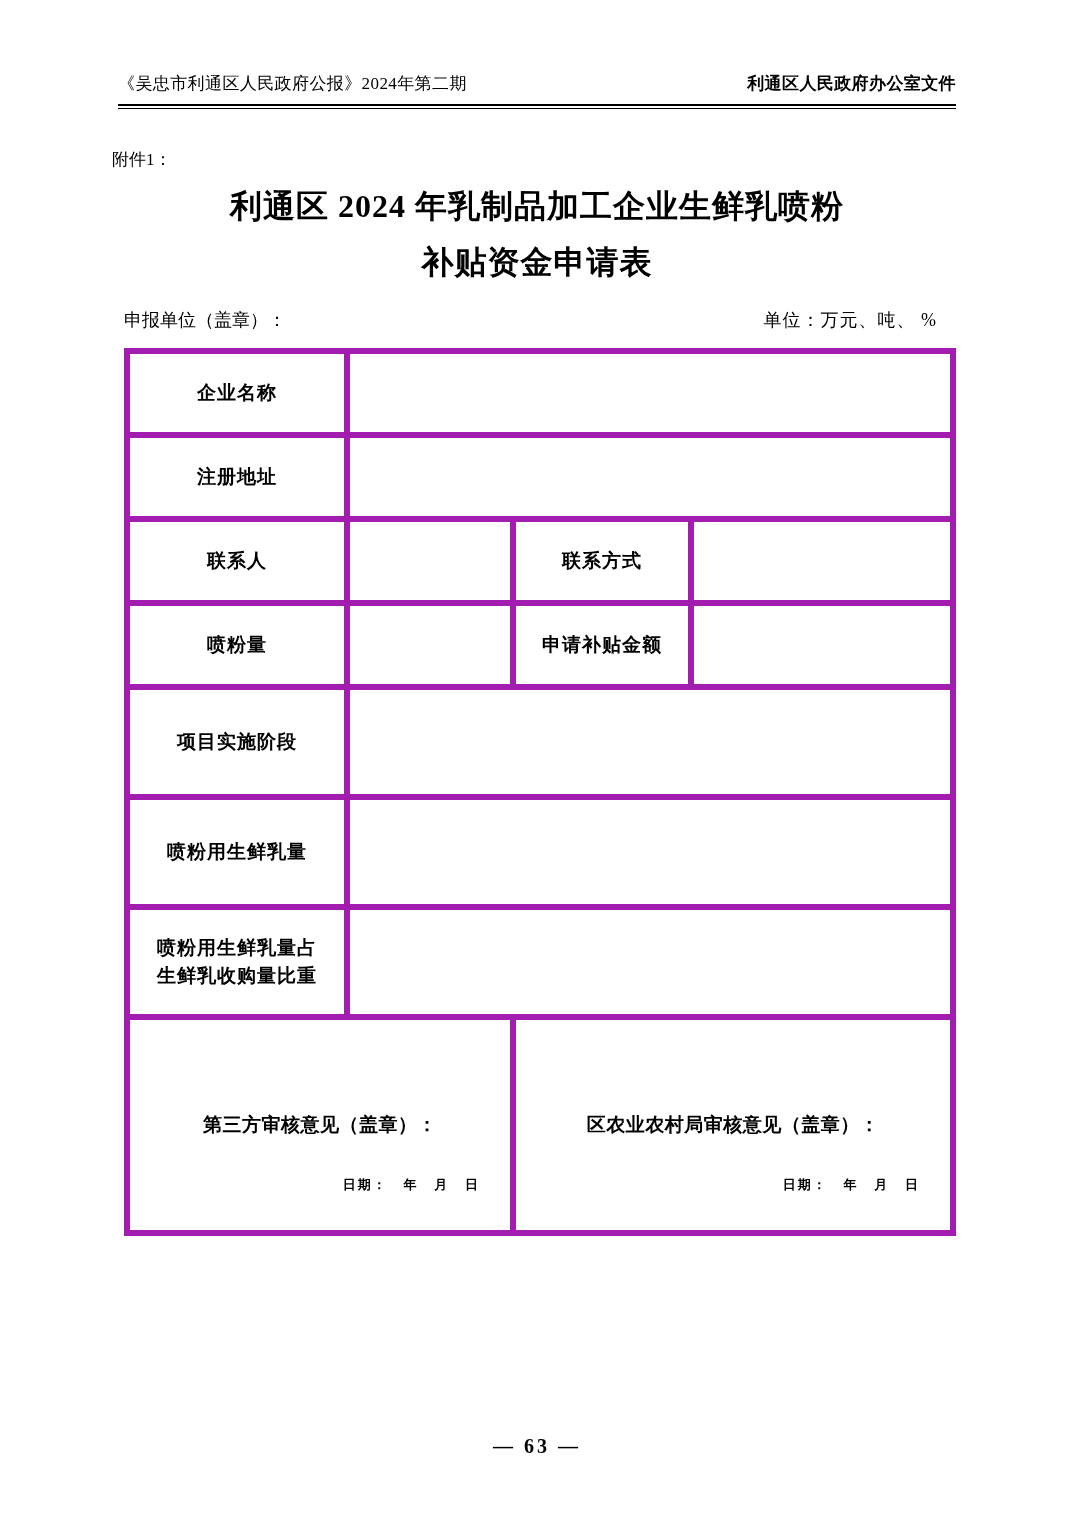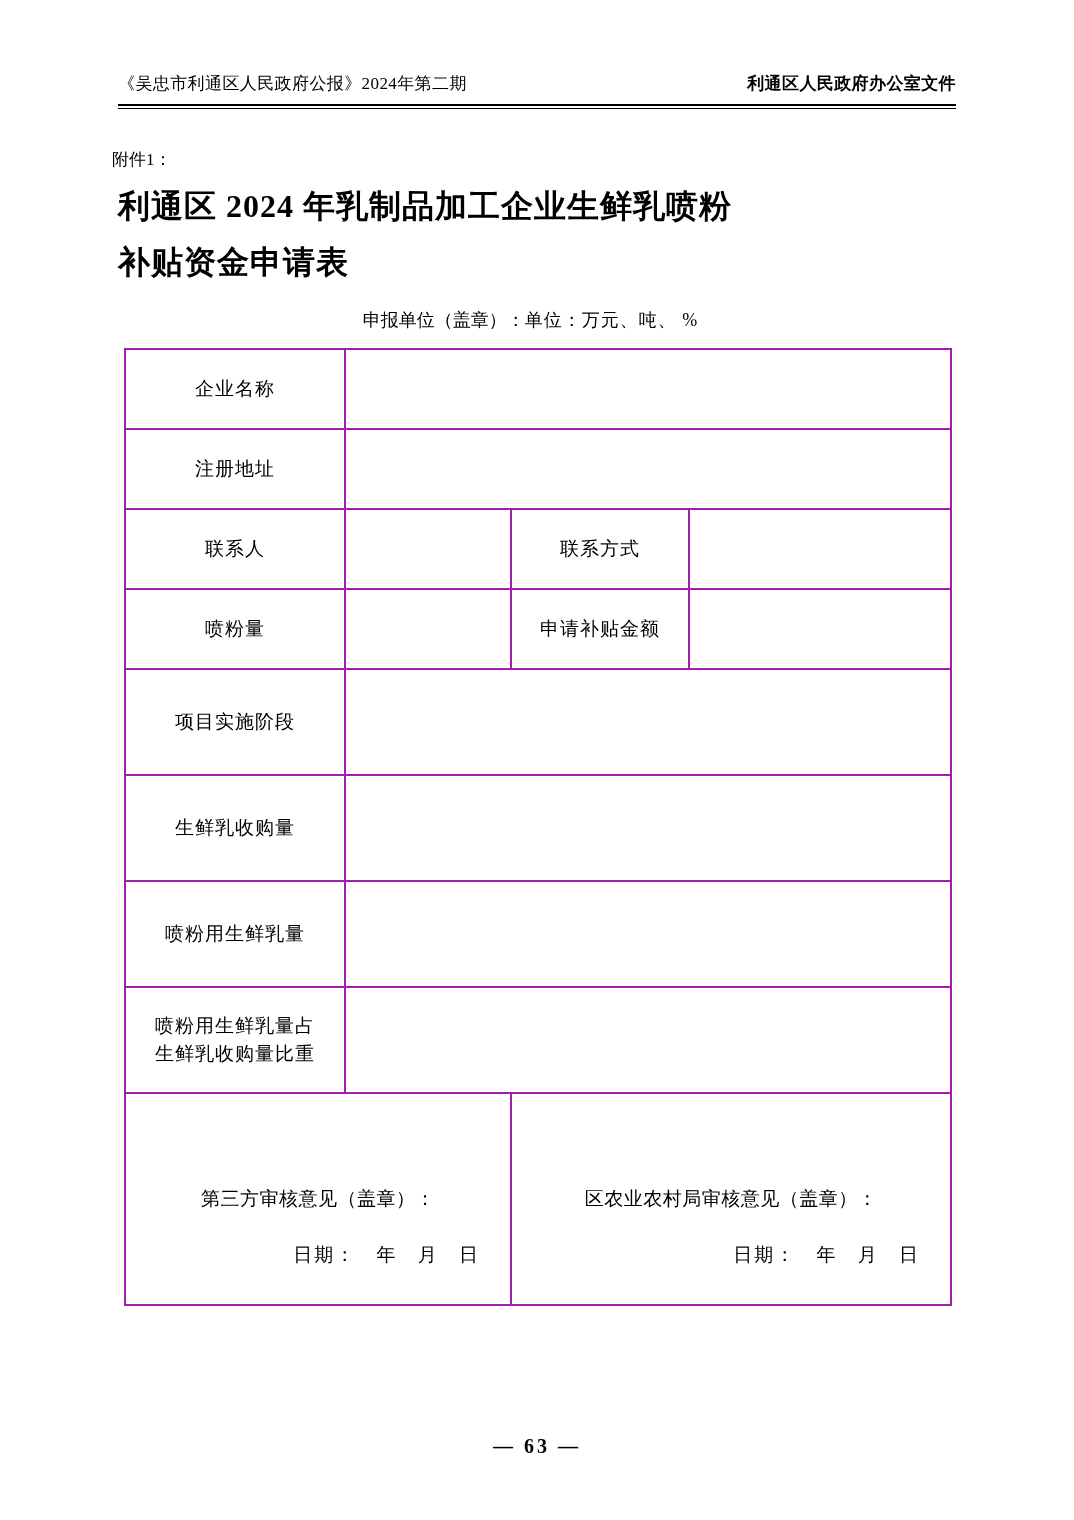--- a/index.html
+++ b/index.html
@@ -58,57 +58,58 @@
     left: 112px;
     font-size: 17px;
     font-family: "Liberation Serif", "DejaVu Serif", serif;
   }
   
   .title-block {
     position: absolute;
     top: 178px;
     left: 118px;
     right: 118px;
-    text-align: left;
+    text-align: center;
     font-weight: bold;
     font-size: 32px;
     line-height: 1.75;
     letter-spacing: 1px;
   }
   .title-line {
     display: block;
   }
   
   .meta-row {
     position: absolute;
     top: 308px;
     left: 124px;
     right: 129px;
     display: flex;
-    justify-content: center;
+    justify-content: space-between;
     font-size: 18px;
   }
   .meta-right {
     letter-spacing: 1px;
     padding-right: 8px;
   }
   
   table.form {
     position: absolute;
     top: 348px;
     left: 124px;
     width: 826px;
     border-collapse: collapse;
     table-layout: fixed;
   }
   table.form td {
-    border: 2px solid #a21caf;
+    border: 6px solid #a21caf;
     font-size: 19px;
     padding: 0 6px;
     vertical-align: middle;
+    font-weight: bold;
   }
   td.lbl {
     text-align: center;
     letter-spacing: 1px;
   }
   td.val {
     text-align: left;
   }
   .two-line {
     line-height: 1.45;
@@ -123,21 +124,21 @@
   }
   .review-title {
     font-size: 19px;
     letter-spacing: 0.5px;
     text-align: center;
   }
   .review-date {
     position: absolute;
     bottom: 36px;
     right: 30px;
-    font-size: 19px;
+    font-size: 13px;
     letter-spacing: 2px;
     white-space: pre;
   }
   
   .footer {
     position: absolute;
     bottom: 62px;
     left: 0;
     width: 100%;
     text-align: center;
@@ -195,24 +196,20 @@
         <td class="lbl" style="height:78px">喷粉量</td>
         <td class="val"></td>
         <td class="lbl">申请补贴金额</td>
         <td class="val"></td>
       </tr>
       <tr>
         <td class="lbl" style="height:104px">项目实施阶段</td>
         <td class="val" colspan="3"></td>
       </tr>
       <tr>
-        <td class="lbl" style="height:104px">生鲜乳收购量</td>
-        <td class="val" colspan="3"></td>
-      </tr>
-      <tr>
         <td class="lbl" style="height:104px">喷粉用生鲜乳量</td>
         <td class="val" colspan="3"></td>
       </tr>
       <tr>
         <td class="lbl two-line" style="height:104px">
           <div>喷粉用生鲜乳量占</div>
           <div>生鲜乳收购量比重</div>
         </td>
         <td class="val" colspan="3"></td>
       </tr>

